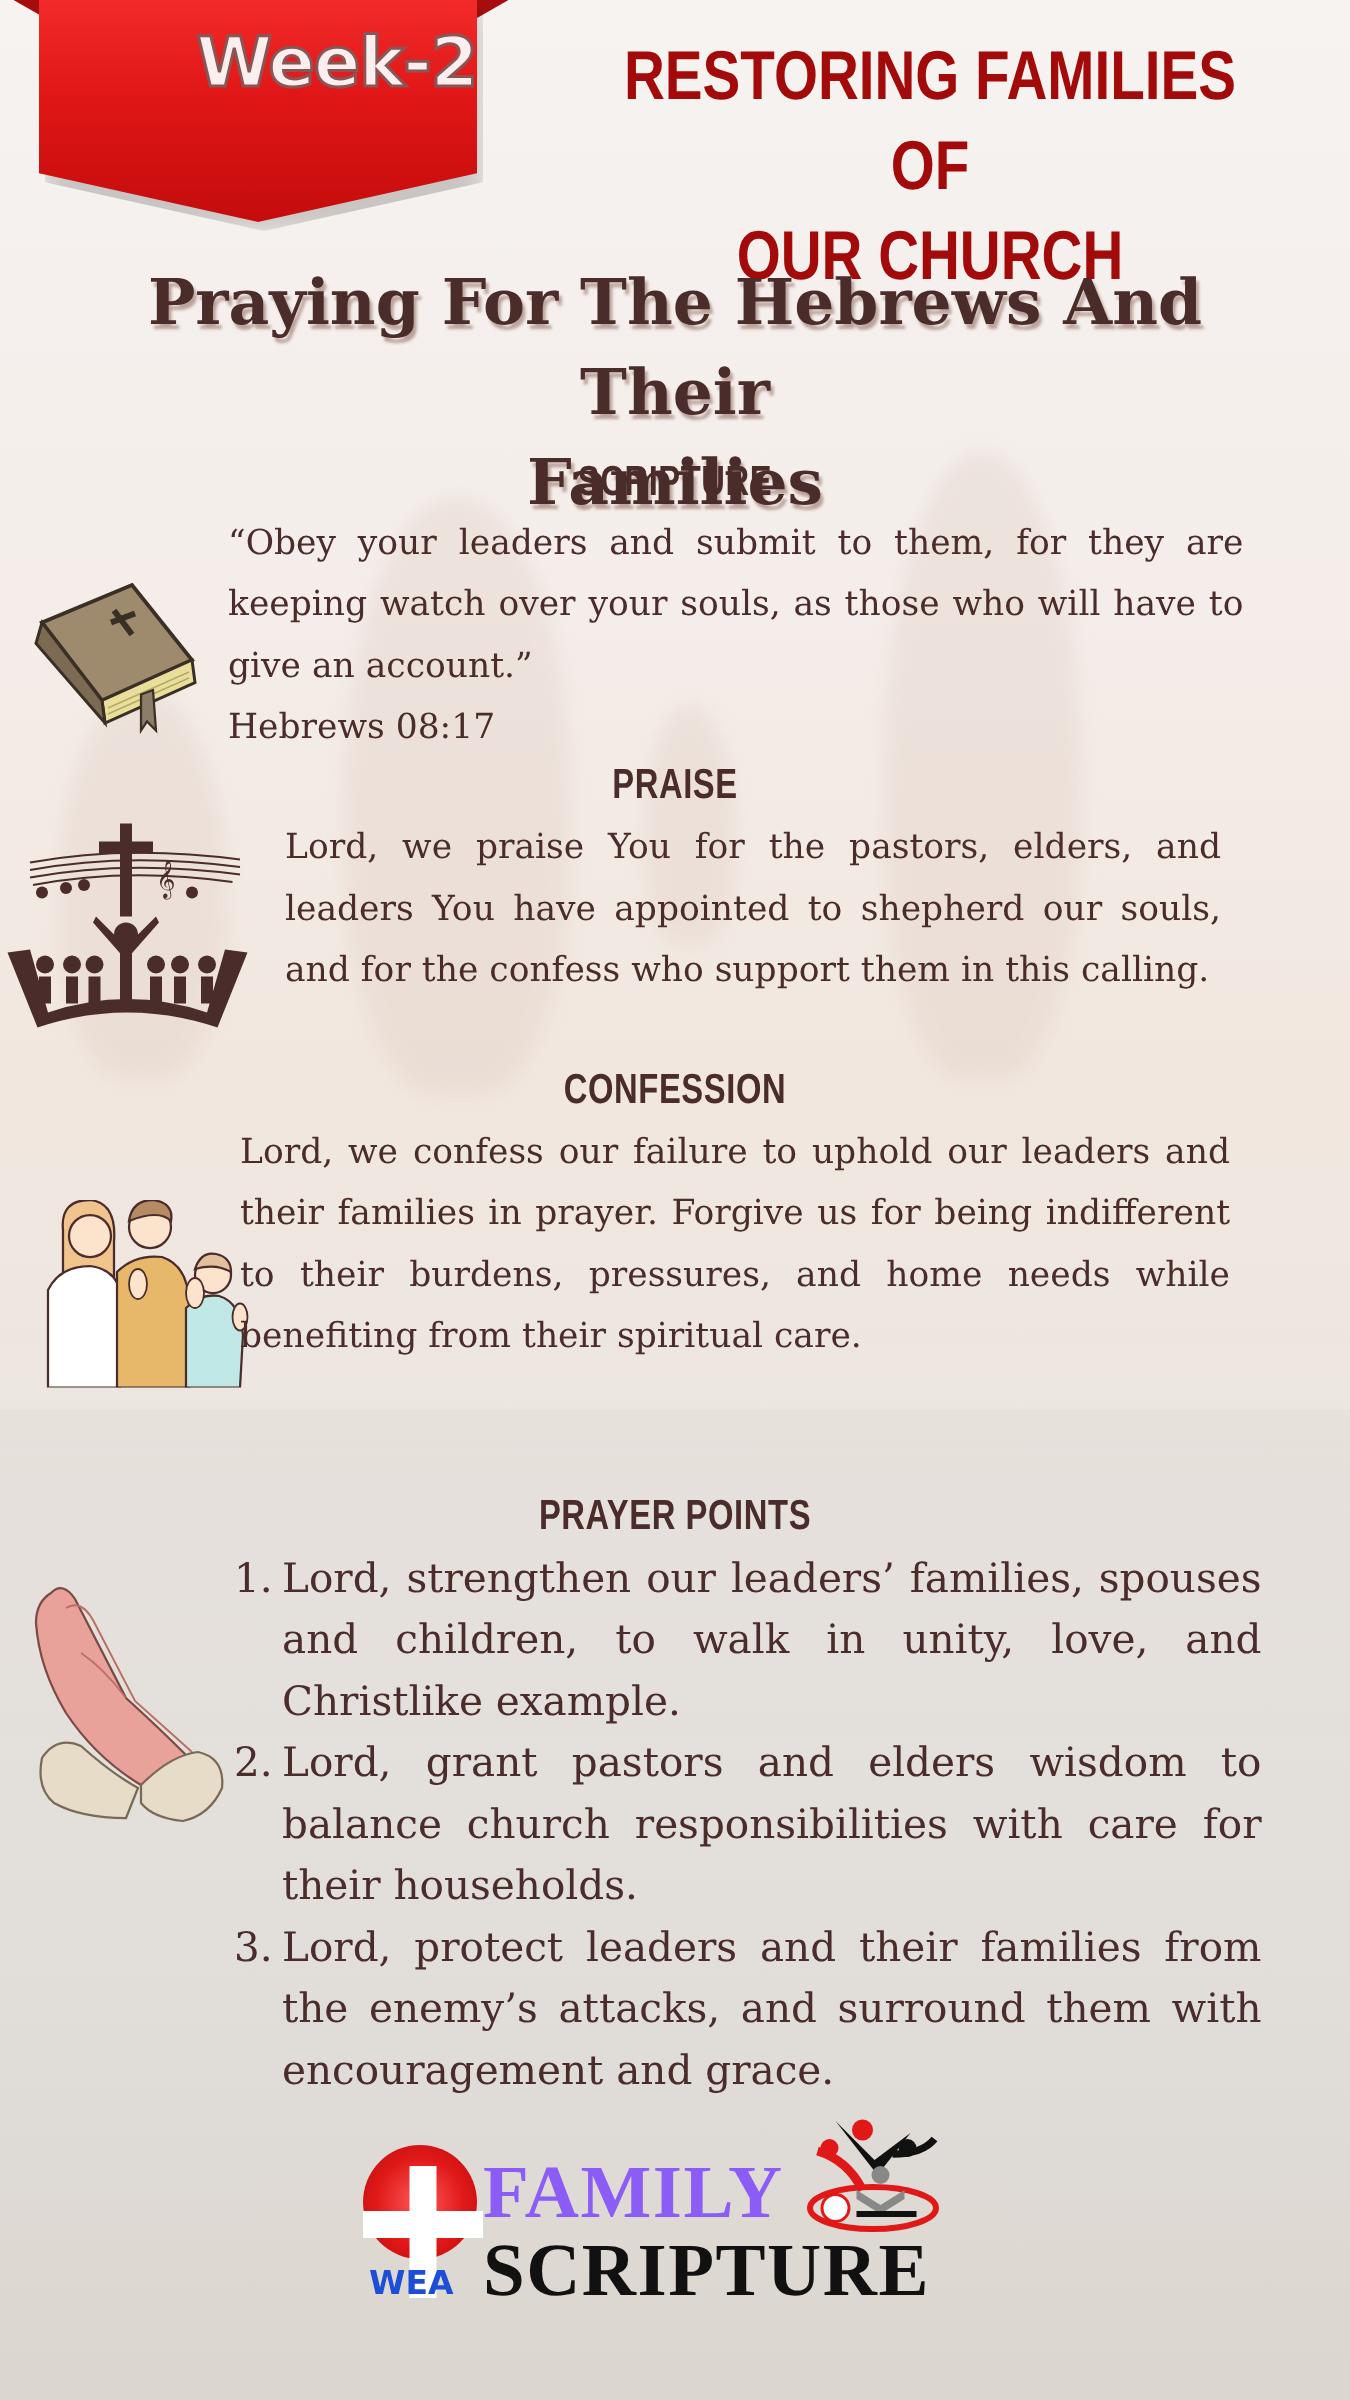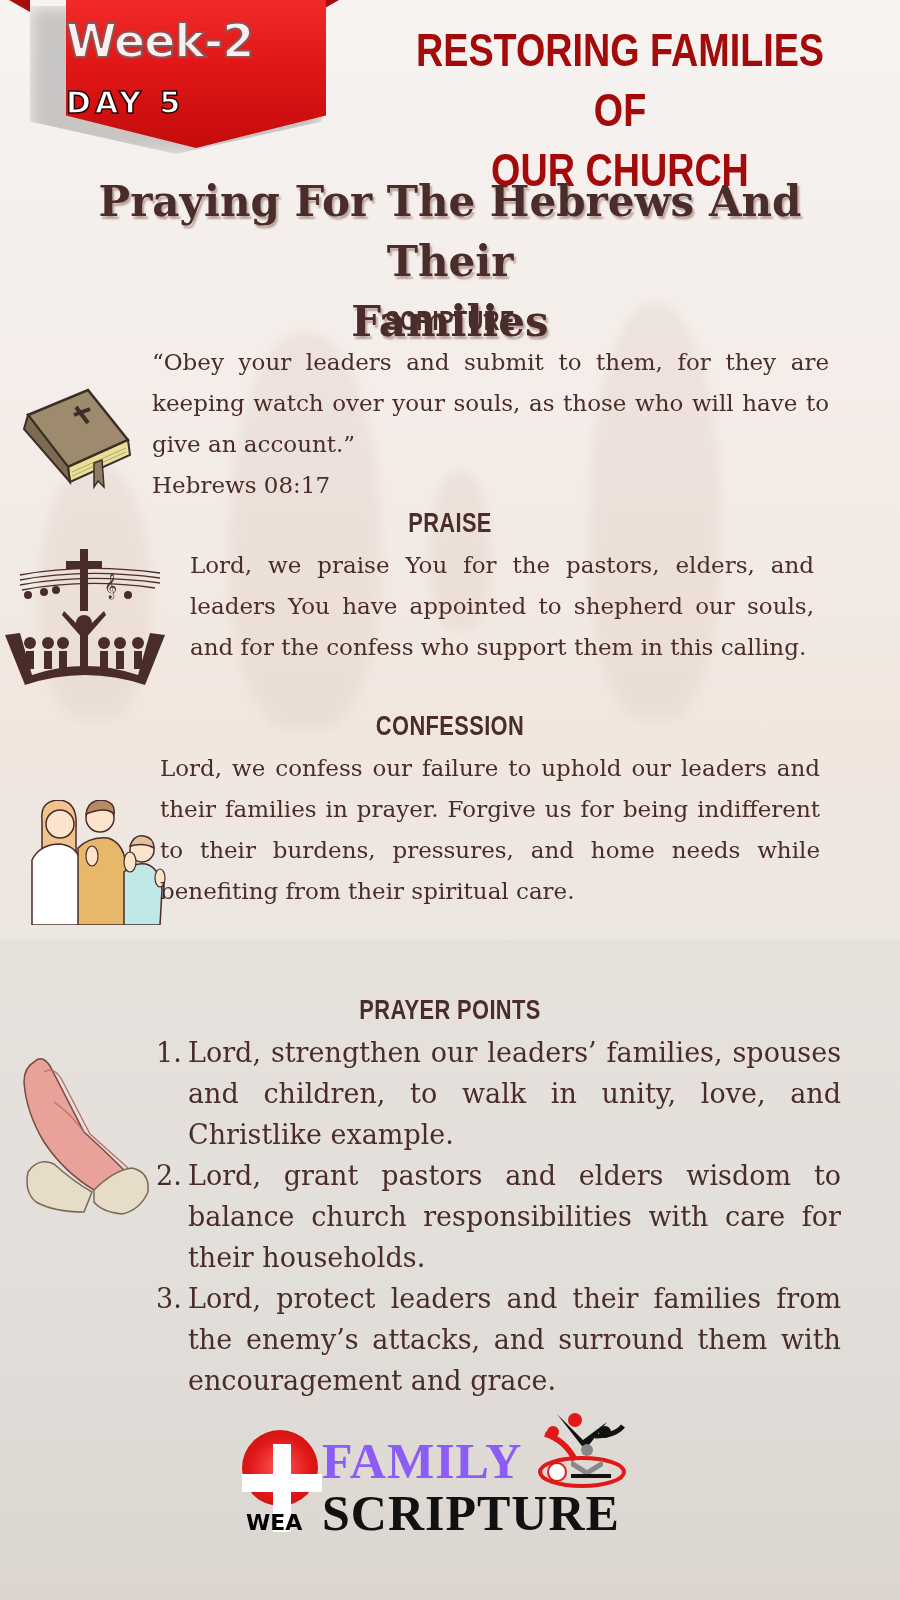--- a/index.html
+++ b/index.html
@@ -12,26 +12,25 @@
   
   .bg-figure { position: absolute; border-radius: 50% 50% 40% 40%; background: #d9c3b8; opacity: 0.25; filter: blur(6px); }
   .bg-water { position: absolute; left: 0; right: 0; top: 940px; height: 660px;
     background: linear-gradient(180deg, rgba(200,195,190,0.15), rgba(180,170,160,0.25)); }
 
   
   .ribbon-wrap { position: absolute; left: 0; top: 0; width: 345px; height: 150px; }
   .ribbon-fold-l { position: absolute; left: 0; top: 0; width: 30px; height: 12px; background: #a80d0d; clip-path: polygon(30% 0,100% 0,100% 100%); }
   .ribbon-fold-r { position: absolute; left: 318px; top: 0; width: 30px; height: 12px; background: #a80d0d; clip-path: polygon(0 0,70% 0,0 100%); }
   .ribbon {
-    position: absolute; left: 26px; top: 0; width: 260px; height: 148px;
+    position: absolute; left: 26px; top: 0; width: 292px; height: 148px;
     background: linear-gradient(180deg, #f22a2a 0%, #e01616 45%, #c40c0c 100%);
     clip-path: polygon(0 0, 100% 0, 100% 78%, 50% 100%, 0 78%);
     box-shadow: 0 6px 14px rgba(0,0,0,0.35);
-    text-align: left;
-    margin-left: 40px;
+    text-align: right;
   }
   .ribbon-shadow { position: absolute; left: 30px; top: 6px; width: 292px; height: 148px;
     background: rgba(0,0,0,0.18); filter: blur(8px);
     clip-path: polygon(0 0, 100% 0, 100% 78%, 50% 100%, 0 78%); }
   .week {
     position: absolute; left: 0; right: 0; top: 18px;
     font-family: "DejaVu Sans", sans-serif; font-weight: bold; font-size: 46px; letter-spacing: -1px;
     color: #fbeeee; -webkit-text-stroke: 2px #8a5555; line-height: 1;
   }
   .day {
@@ -69,40 +68,39 @@
   .prayer-list li .num { position: absolute; left: 0; top: 0; }
 
   .icon { position: absolute; }
 
   
   .logo-wrap { position: absolute; left: 240px; top: 1410px; width: 410px; height: 130px; }
   .wea-circle { position: absolute; left: 2px; top: 20px; width: 76px; height: 76px; border-radius: 50%;
     background: radial-gradient(circle, #ff5a5a 0%, #e01818 55%, #b80c0c 100%); }
   .wea-cross-v { position: absolute; left: 31px; top: 14px; width: 18px; height: 88px; background: #fff; }
   .wea-cross-h { position: absolute; left: 0; top: 44px; width: 80px; height: 18px; background: #fff; }
-  .wea-text { position: absolute; left: 6px; top: 100px; font-family: "DejaVu Sans", sans-serif; font-weight: bold; font-size: 22px; color: #000000; }
+  .wea-text { position: absolute; left: 6px; top: 100px; font-family: "DejaVu Sans", sans-serif; font-weight: bold; font-size: 22px; color: #1d4ed8; }
   .fam-text { position: absolute; left: 82px; top: 26px; font-family: "Liberation Serif", serif; font-weight: bold; font-size: 50px; line-height: 1; color: #8b5cf6; letter-spacing: 1px; }
   .chal-text { position: absolute; left: 82px; top: 78px; font-family: "Liberation Serif", serif; font-weight: bold; font-size: 50px; line-height: 1; color: #111; letter-spacing: 1px; }
 </style>
 </head>
 <body>
 
 <div class="bg-figure" style="left:230px;top:330px;width:150px;height:400px;"></div>
 <div class="bg-figure" style="left:590px;top:300px;width:130px;height:420px;"></div>
 <div class="bg-figure" style="left:40px;top:460px;width:110px;height:260px;"></div>
 <div class="bg-figure" style="left:430px;top:470px;width:60px;height:160px;"></div>
 <div class="bg-water"></div>
 
 <div class="ribbon-wrap">
   <div class="ribbon-fold-l"></div>
   <div class="ribbon-fold-r"></div>
   <div class="ribbon-shadow"></div>
   <div class="ribbon">
     <div class="week">Week-2</div>
-    <div class="day">DAY 5</div>
   </div>
 </div>
 
 <div class="series-title">
   <div>RESTORING FAMILIES OF</div>
   <div>OUR CHURCH</div>
 </div>
 
 <div class="page-title">
   <div>Praying For The Hebrews And Their</div>

